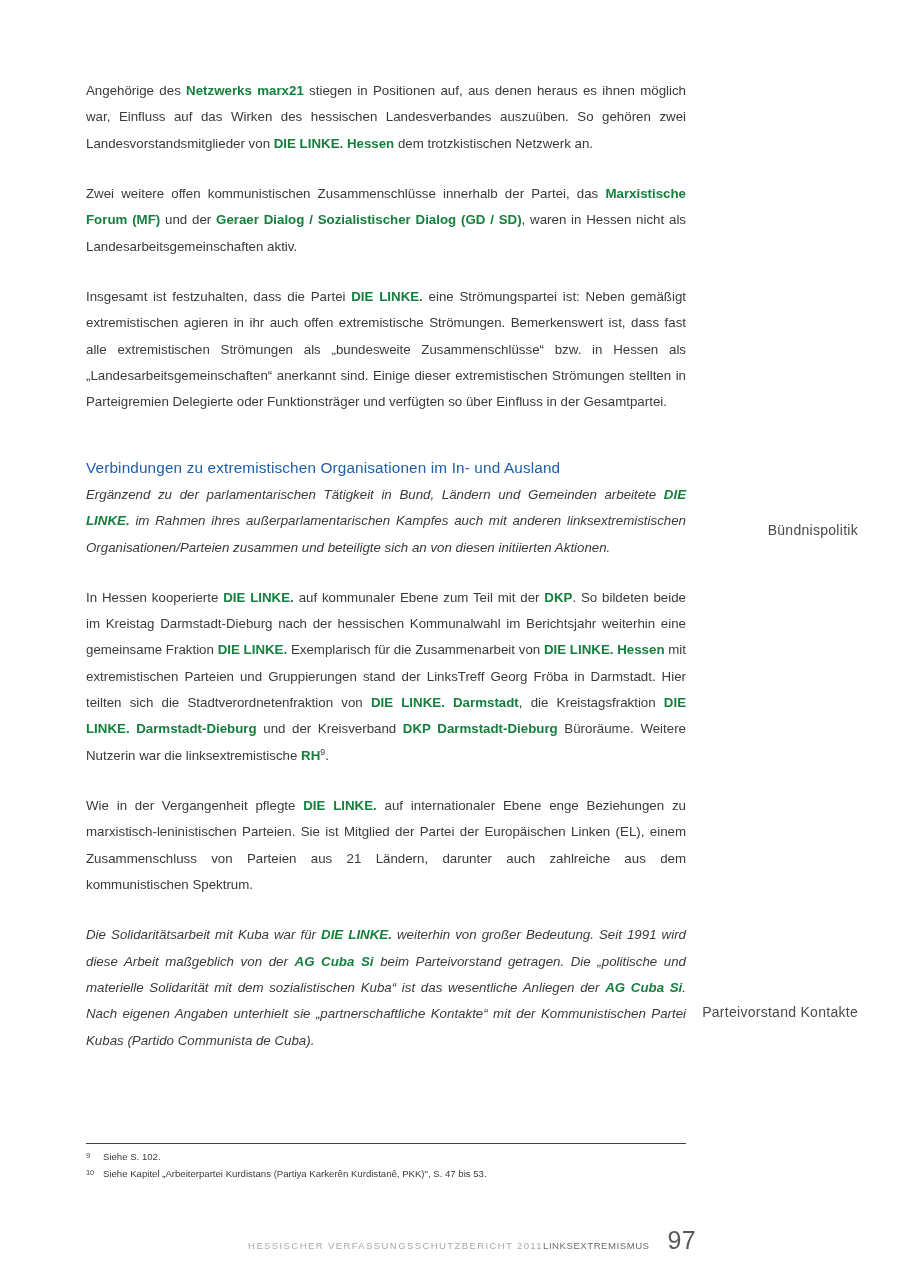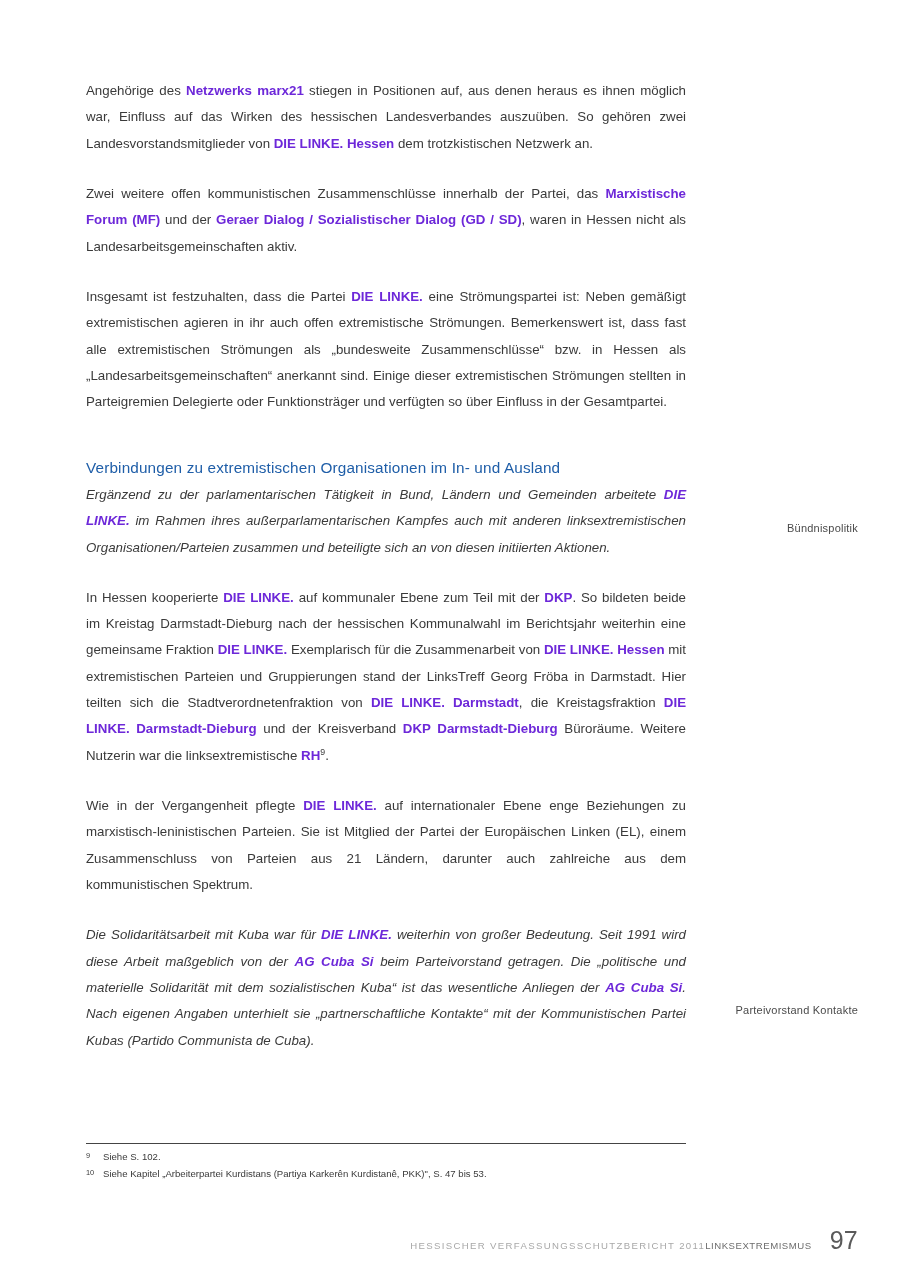--- a/index.html
+++ b/index.html
@@ -36,21 +36,21 @@
     margin: 0 0 24px 0;
     font-size: 13.3px;
     line-height: 1.98;
     text-align: justify;
     text-justify: inter-word;
     color: #3a3a3a;
     hyphens: manual;
   }
   p.para:last-child { margin-bottom: 0; font-style: italic; }
 
-  b, strong { font-weight: bold; color: #6d28d9; }
+  b, strong { font-weight: bold; color: #15803d; }
 
   sup {
     font-size: 0.66em;
     vertical-align: super;
     line-height: 0;
   }
 
   h2.section-heading {
     margin: 0 0 1px 0;
     font-size: 15.3px;
@@ -61,21 +61,21 @@
 
   .heading-block { margin-bottom: 24px; margin-top: 41px; }
   .heading-block p.para { margin-bottom: 0; }
 
   
   .margin-note {
     position: absolute;
     right: 42px;
     width: 190px;
     text-align: right;
-    font-size: 11px;
+    font-size: 14px;
     line-height: 1.4;
     color: #4a4a4a;
     letter-spacing: 0.02em;
   }
   #note-buendnis { top: 521px; }
   #note-international { top: 1003px; }
 
   
   .footnotes {
     position: absolute;
@@ -108,21 +108,21 @@
   .footnote-text { flex: 1 1 auto; }
 
   
   .footer {
     position: absolute;
     left: 86px;
     right: 42px;
     top: 1228px;
     display: flex;
     align-items: baseline;
-    justify-content: flex-end;
+    justify-content: center;
   }
   .footer-left {
     font-size: 9.6px;
     letter-spacing: 0.14em;
     color: #a8a8a8;
   }
   .footer-right {
     display: flex;
     align-items: baseline;
     gap: 18px;

